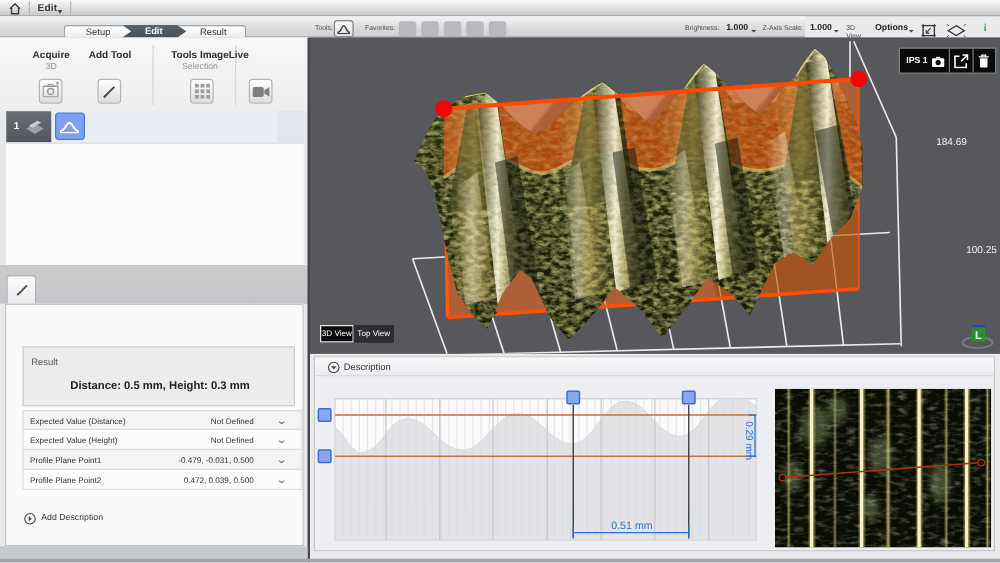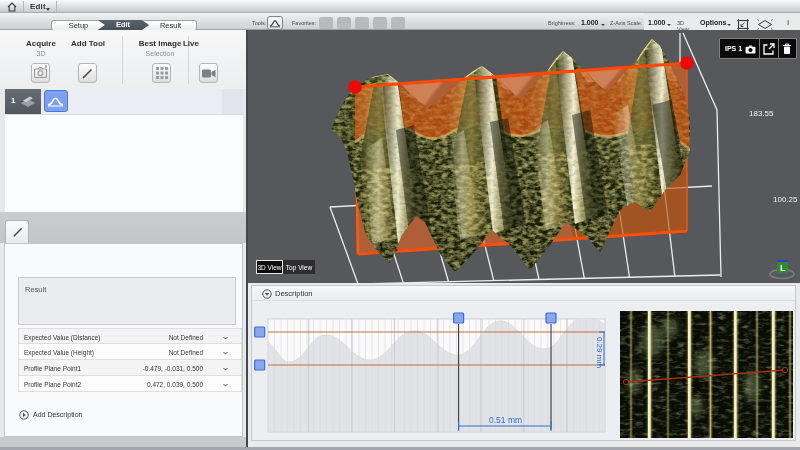--- a/index.html
+++ b/index.html
@@ -141,21 +141,21 @@
         <div style="position:absolute;right:2px;top:1px;width:2.5px;height:2.5px;background:#aaa;border-radius:50%"></div>
       </div>
       <div class="dock-t" style="left:53px">Add Tool</div>
       <div class="dock-btn" style="left:78px">
         <svg width="13" height="13" viewBox="0 0 13 13" style="position:absolute;left:2px;top:2.5px">
           <path d="M2 11 L10.5 2.5" stroke="#4a4a4a" stroke-width="1.6"></path>
           <path d="M2 11 L3.8 10.6 L2.4 9.2 Z" fill="#4a4a4a"></path>
         </svg>
       </div>
       <div class="vsep" style="left:122px"></div>
-      <div class="dock-t" style="left:125px">Best Image</div>
+      <div class="dock-t" style="left:125px">Tools Image</div>
       <div class="dock-s" style="left:125px">Selection</div>
       <div class="dock-btn" style="left:152px">
         <svg width="12" height="12" viewBox="0 0 12 12" style="position:absolute;left:2.5px;top:3px">
           <g fill="#9c9c9c">
             <rect x="0" y="0" width="3" height="3"></rect>
               <rect x="4.5" y="0" width="3" height="3"></rect>
               <rect x="9" y="0" width="3" height="3"></rect>
             <rect x="0" y="4.5" width="3" height="3"></rect>
               <rect x="4.5" y="4.5" width="3" height="3"></rect>
               <rect x="9" y="4.5" width="3" height="3"></rect>
@@ -193,20 +193,21 @@
     <div id="grayband"></div>
     <div id="penciltab">
       <svg width="12" height="12" viewBox="0 0 13 13" style="position:absolute;left:6px;top:5px">
         <path d="M2 11 L10.5 2.5" stroke="#4a4a4a" stroke-width="1.6"></path>
         <path d="M2 11 L3.8 10.6 L2.4 9.2 Z" fill="#4a4a4a"></path>
       </svg>
     </div>
     <div id="profilepanel">
       <div id="resultbox">
         <div class="rl">Result</div>
+        <div class="rv">Distance: 0.5 mm, Height: 0.3 mm</div>
       </div>
       <div class="prow" style="top:84px;border-top:1px solid #dcdee0;background:#f4f4f6">
         <span class="pl">Expected Value (Distance)</span>
           <span class="pv">Not Defined</span>
           <span class="pc">⌄</span>
       </div>
       <div class="prow" style="top:100px">
         <span class="pl">Expected Value (Height)</span>
           <span class="pv">Not Defined</span>
           <span class="pc">⌄</span>
@@ -374,21 +375,21 @@
         <path d="M389 30 L404 9 L412 16"></path>
       </g>
       <g clip-path="url(#surfclip)">
         <rect x="60" y="0" width="400" height="253" fill="#23270e" filter="url(#dnoise)" opacity="0.4"></rect>
       </g>
 
       <path d="M107 57 L439 33" stroke="#ff4800" stroke-width="3.2" fill="none"></path>
       <circle cx="107" cy="57" r="6.8" fill="#ee0808"></circle>
       <circle cx="439" cy="33" r="6.8" fill="#ee0808"></circle>
     </svg>
-    <span class="vlabel" style="left:501px;top:79px">183.55</span>
+    <span class="vlabel" style="left:501px;top:79px">184.69</span>
     <span class="vlabel" style="left:525px;top:165px">100.25</span>
     <div id="btn3dv">3D View</div>
     <div id="btntopv">Top View</div>
     <div id="ipsgroup">
       <span id="ips1">IPS 1</span>
       <svg width="11" height="9" viewBox="0 0 13 11" style="position:absolute;left:25px;top:6px">
         <rect x="0.5" y="2" width="12" height="8.5" rx="1" fill="#fff"></rect>
         <path d="M4 2 L5 0.5 H8 L9 2" fill="#fff"></path>
         <circle cx="6.5" cy="6.2" r="2.6" fill="#0b0b0b"></circle>
       </svg>

